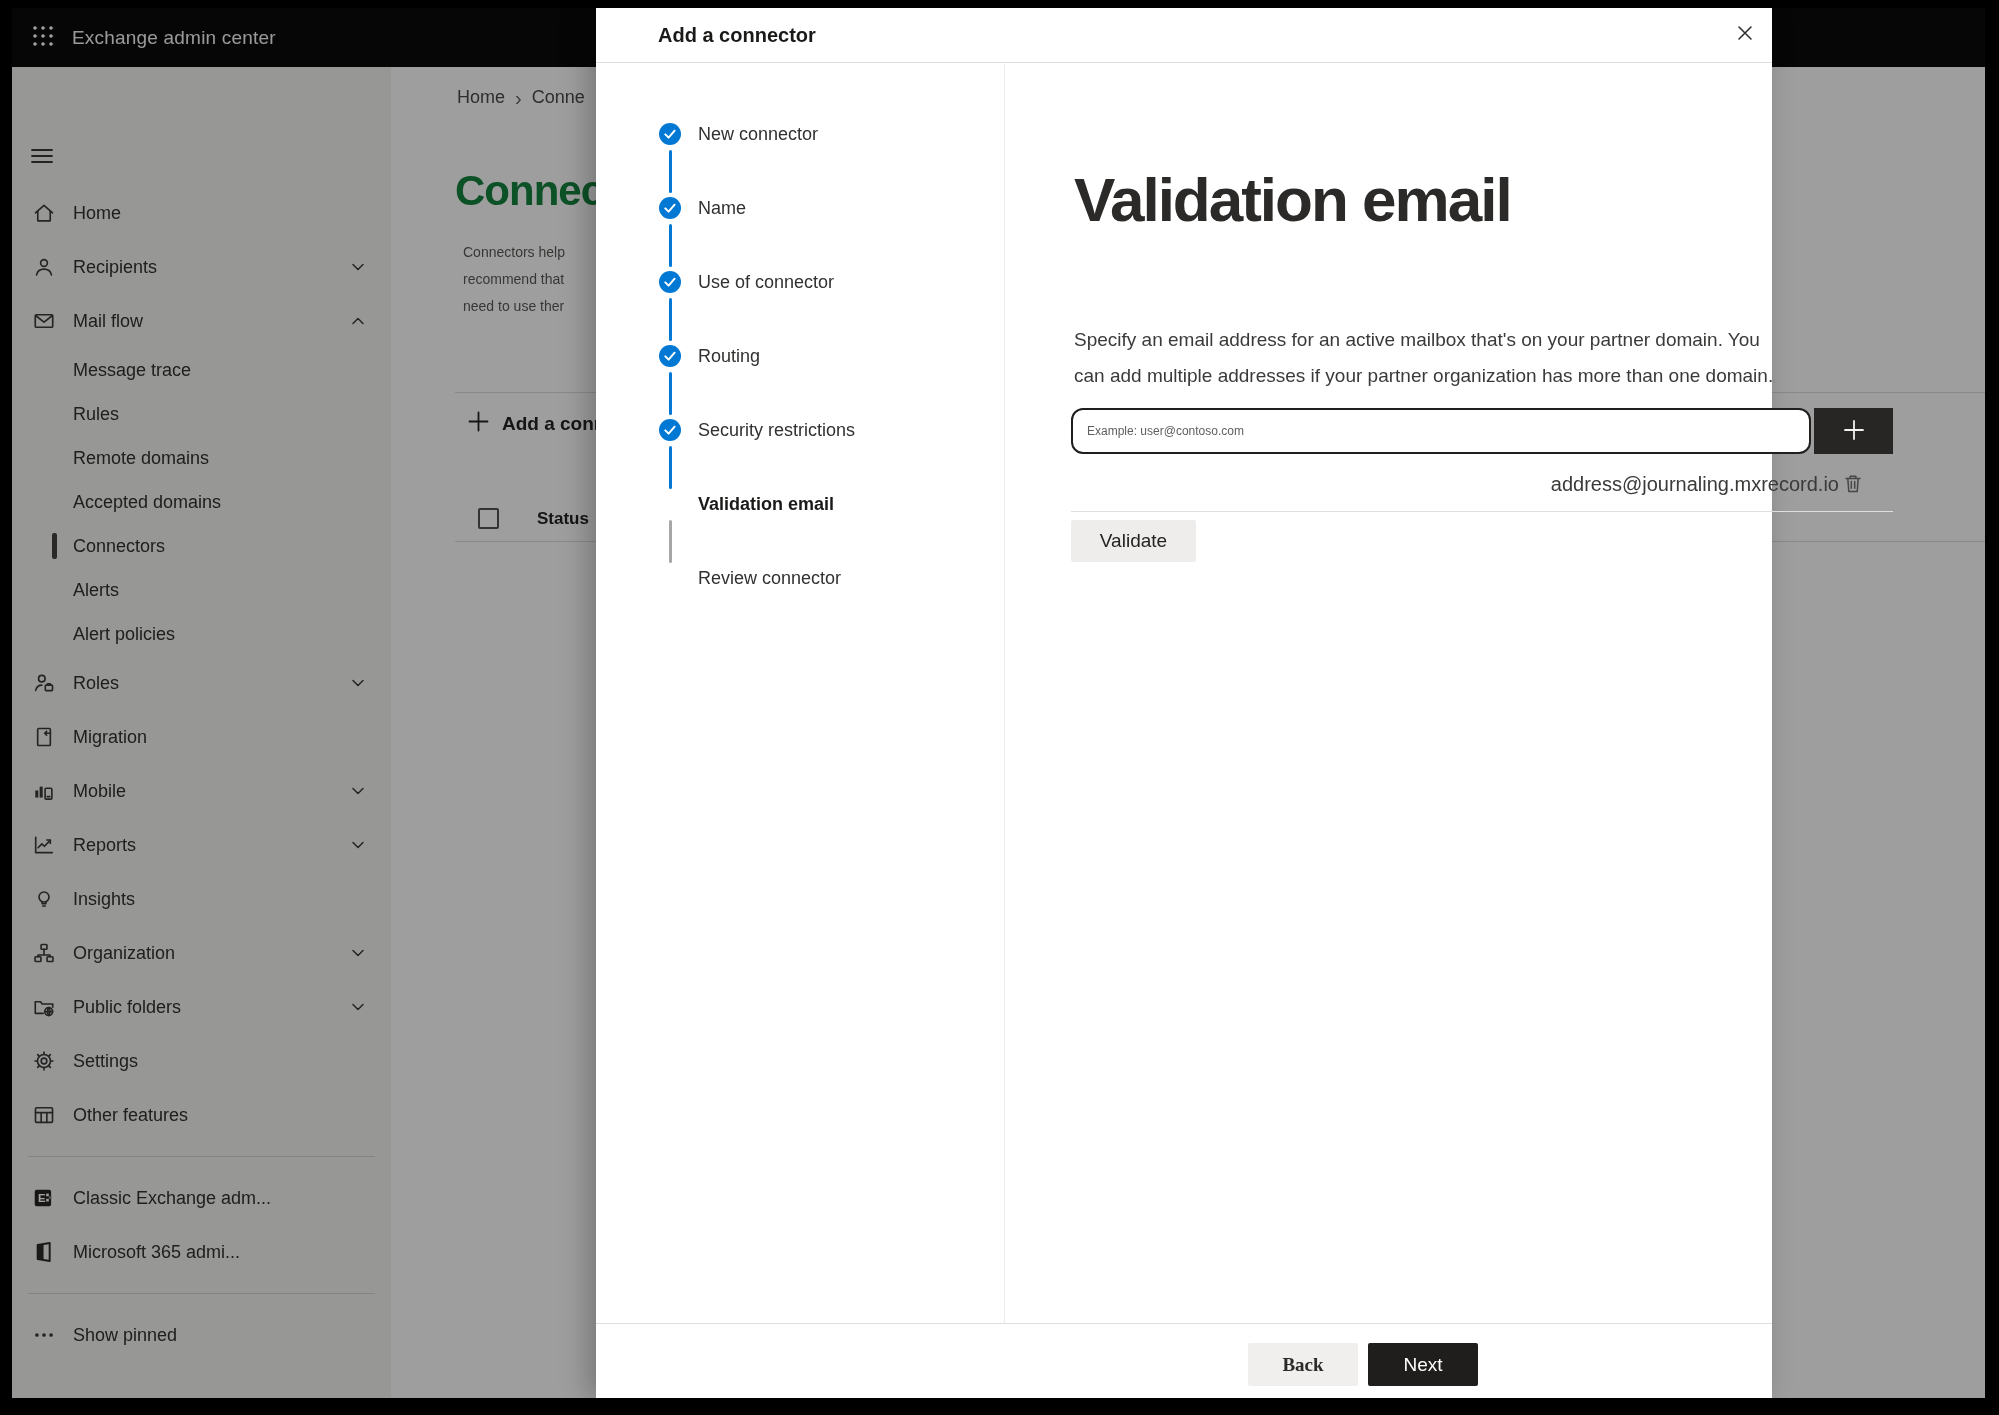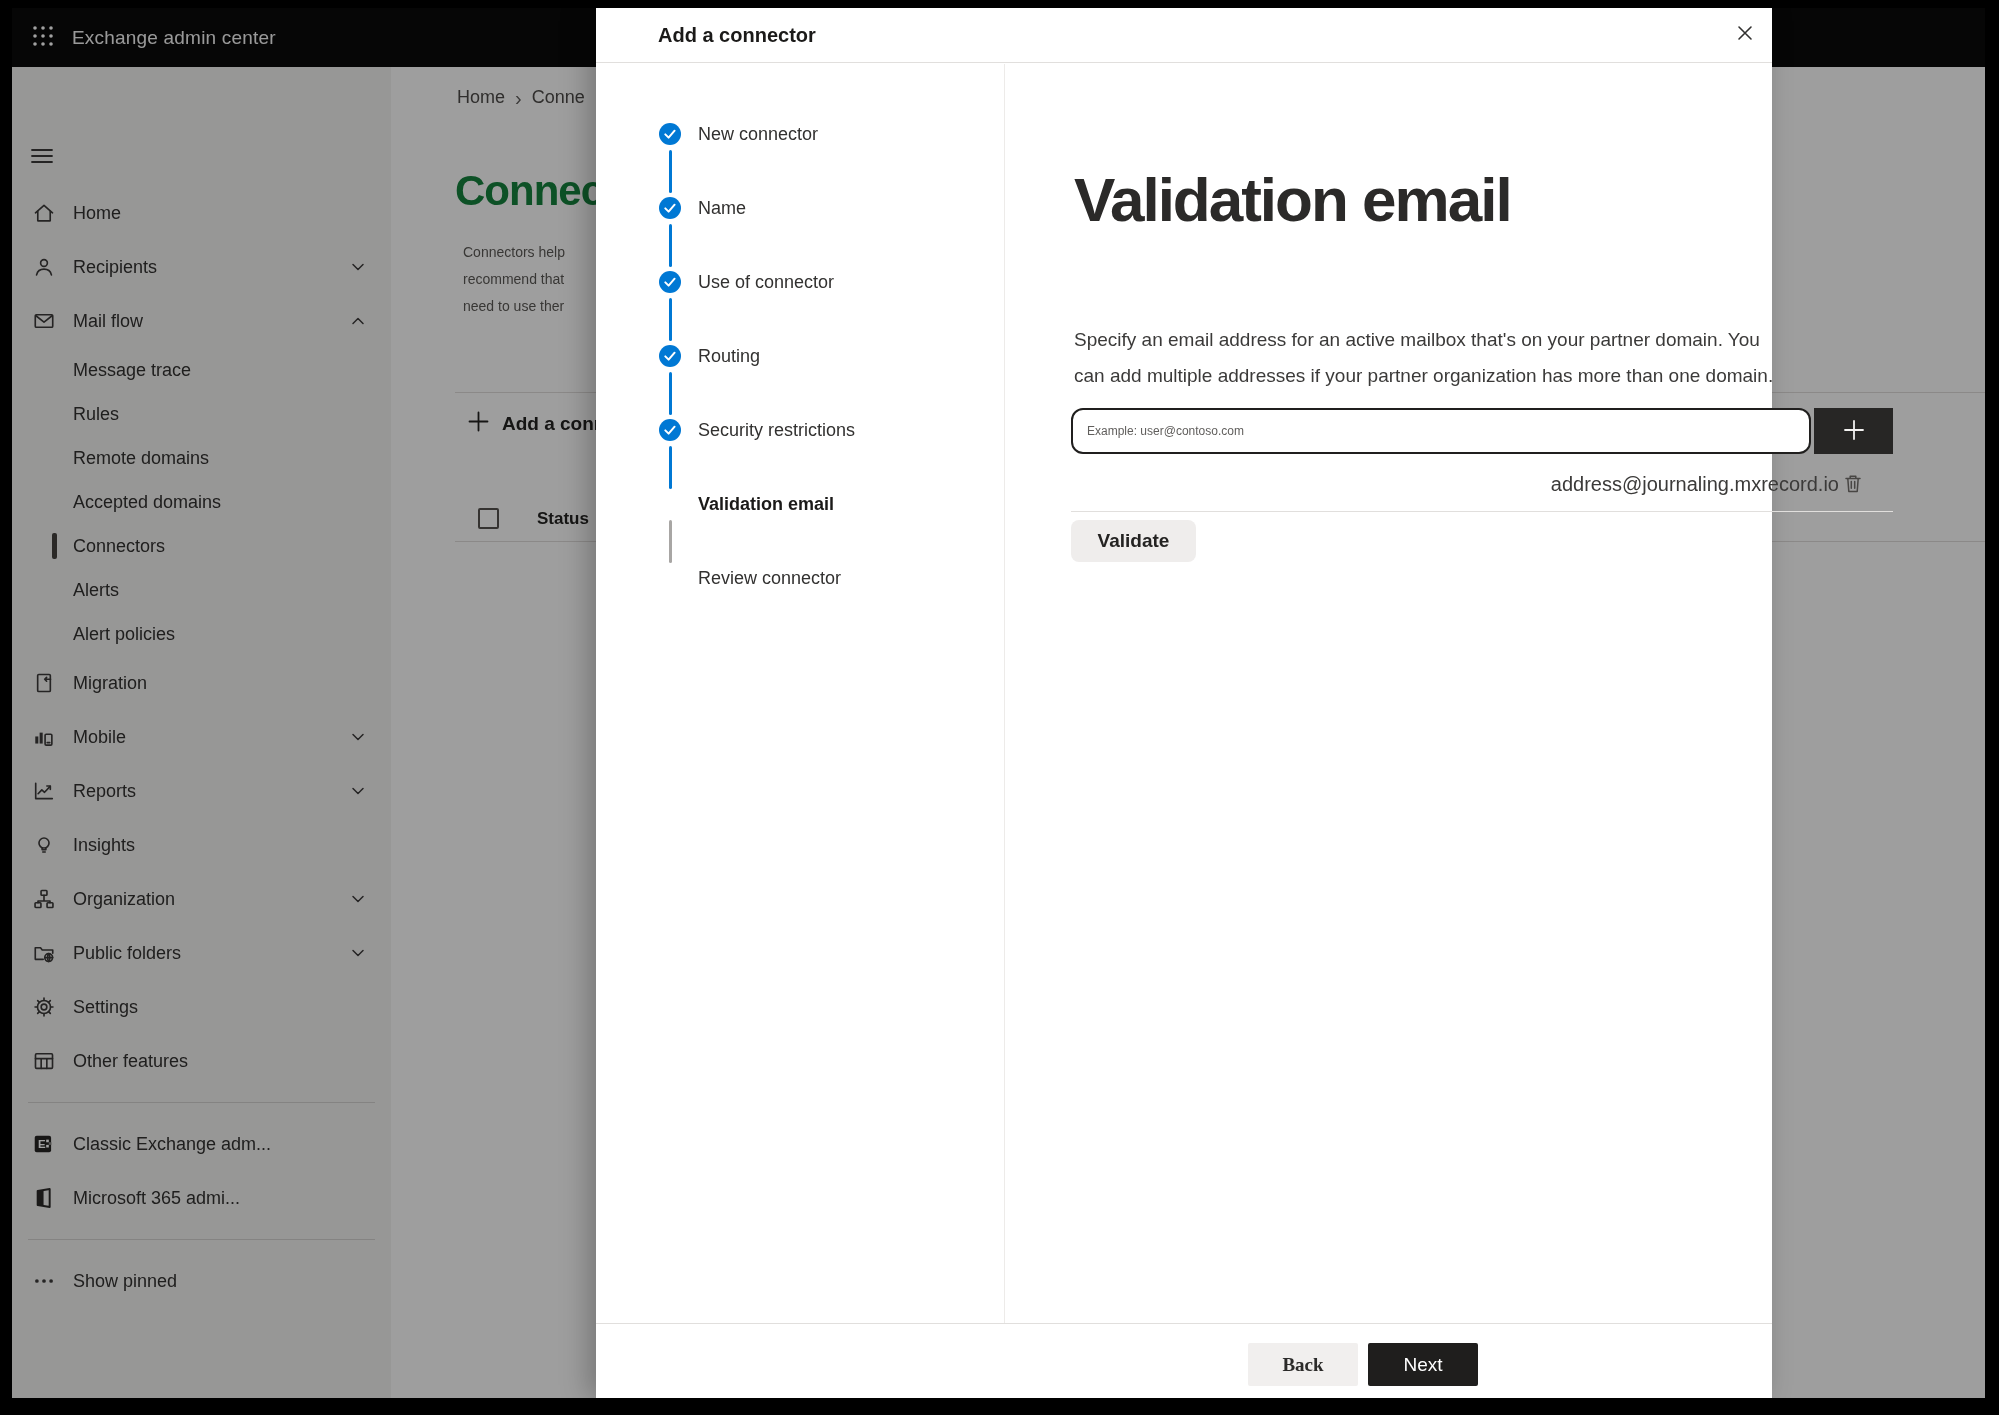--- a/index.html
+++ b/index.html
@@ -60,21 +60,21 @@
   .content-col { flex:1; position:relative; }
   .vheading { position:absolute; left:69px; top:100px; font-size:62px; line-height:72px; font-weight:700; letter-spacing:-2px; color:#2b2a29; white-space:nowrap; }
   .vdesc { position:absolute; left:69px; top:258px; width:715px; font-size:19px; line-height:36px; color:#3b3a39; }
   .email-row { position:absolute; left:66px; top:344px; display:flex; align-items:stretch; }
   .email-input { width:740px; height:46px; border:2px solid #201f1e; border-radius:12px; background:#fff; font-family:"Liberation Sans",sans-serif; font-size:12px; color:#323130; padding:0 14px; outline:none; }
   .email-input::placeholder { color:#605e5c; }
   .plus-btn { width:79px; height:46px; margin-left:3px; background:#272625; border:none; cursor:pointer; display:flex; align-items:center; justify-content:center; }
   .address-row { position:absolute; left:60px; top:397px; width:822px; height:46px; display:flex; align-items:center; justify-content:flex-end; padding:0 20px 0 16px; font-size:20px; color:#3b3a39; }
   .trash-btn { width:28px; height:28px; border:none; background:transparent; cursor:pointer; padding:0; }
   .vdivider { position:absolute; left:66px; top:447px; width:822px; height:1px; background:#e1dfdd; }
-  .validate-btn { position:absolute; left:66px; top:456px; width:125px; height:42px; background:#efedec; border:none; border-radius:8px; font-family:"Liberation Sans",sans-serif; font-size:19px; font-weight:700; color:#242322; cursor:pointer; }
+  .validate-btn { position:absolute; left:66px; top:456px; width:125px; height:42px; background:#efedec; border:none; border-radius:2px; font-family:"Liberation Sans",sans-serif; font-size:19px; font-weight:400; color:#242322; cursor:pointer; }
 
   .dialog-footer { position:absolute; left:0; right:0; bottom:0; height:75px; background:#fff; border-top:1px solid #e1dfdd; }
   .back-btn { position:absolute; left:652px; top:19px; width:110px; height:43px; background:#f1efee; border:none; border-radius:2px; font-family:Liberation Serif, serif; font-size:19px; font-weight:700; color:#2b2a29; cursor:pointer; }
   .next-btn { position:absolute; left:772px; top:19px; width:110px; height:43px; background:#1f1e1d; border:none; border-radius:2px; font-family:"Liberation Sans",sans-serif; font-size:19px; font-weight:400; color:#fff; cursor:pointer; }
 </style>
 </head>
 <body>
 
 <div class="screen">
 
@@ -165,20 +165,34 @@
           </div>
           <div class="nav-item sub">
 
             <span class="nav-label">Alerts</span>
 
           </div>
           <div class="nav-item sub">
 
             <span class="nav-label">Alert policies</span>
 
+          </div>
+          <div class="nav-item main">
+            <span class="nav-icon">
+              <svg width="24" height="24" viewBox="0 0 22 22">
+                <circle cx="9" cy="7" r="3" stroke="#3b3a39" stroke-width="1.5" fill="none" stroke-linecap="round" stroke-linejoin="round"></circle>
+                <path d="M3.4 17.8 C4.1 14.7 6.2 13 9 13" stroke="#3b3a39" stroke-width="1.5" fill="none" stroke-linecap="round" stroke-linejoin="round"></path>
+                <rect x="12.2" y="13" width="6.6" height="5" rx="0.7" stroke="#3b3a39" stroke-width="1.5" fill="none" stroke-linecap="round" stroke-linejoin="round"></rect>
+                <path d="M14.2 13 v-1.3 h2.6 V13" stroke="#3b3a39" stroke-width="1.5" fill="none" stroke-linecap="round" stroke-linejoin="round"></path>
+              </svg>
+            </span>
+            <span class="nav-label">Roles</span>
+            <span class="chevron"><svg width="20" height="20" viewBox="0 0 20 20">
+                <path d="M5 7.5 L10 12.5 L15 7.5" stroke="#3b3a39" stroke-width="1.5" fill="none" stroke-linecap="round" stroke-linejoin="round"></path>
+              </svg></span>
           </div>
           <div class="nav-item main">
             <span class="nav-icon">
               <svg width="24" height="24" viewBox="0 0 22 22">
                 <rect x="5.2" y="3.2" width="11.6" height="15.6" rx="1" stroke="#3b3a39" stroke-width="1.5" fill="none" stroke-linecap="round" stroke-linejoin="round"></rect>
                 <path d="M17 7.6 h-5.4 M13.4 5.8 l-1.8 1.8 1.8 1.8" stroke="#3b3a39" stroke-width="1.5" fill="none" stroke-linecap="round" stroke-linejoin="round"></path>
               </svg>
             </span>
             <span class="nav-label">Migration</span>
 

